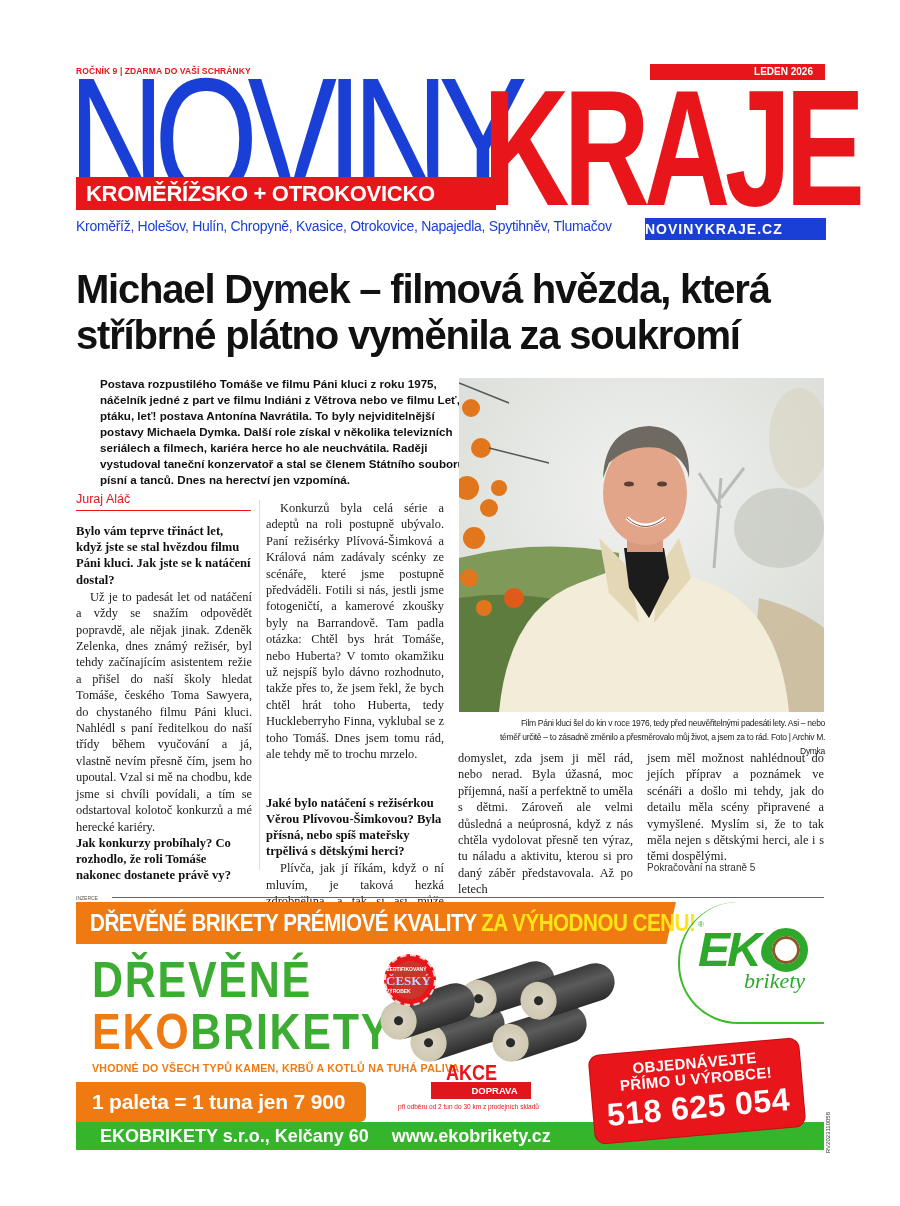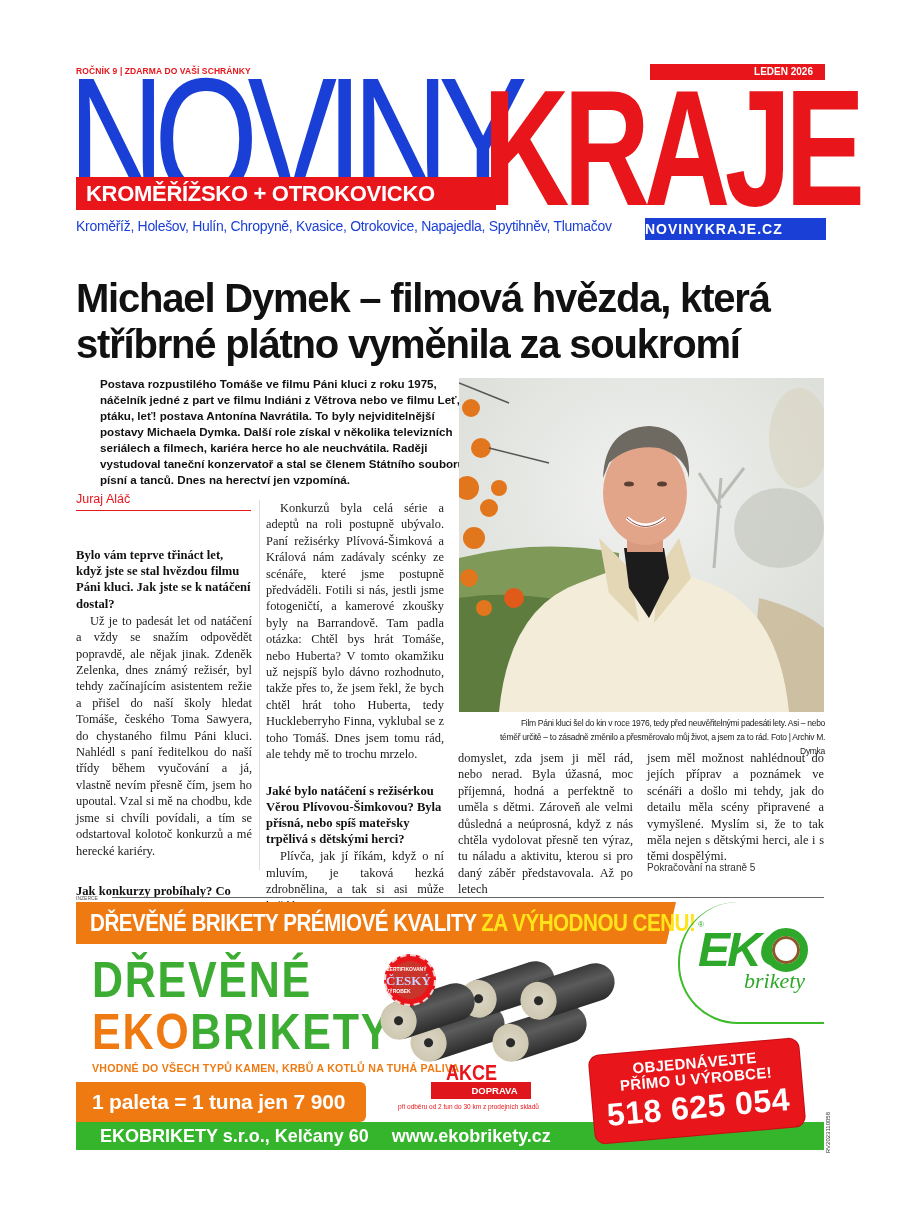--- a/index.html
+++ b/index.html
@@ -12,33 +12,33 @@
   .top-left { left: 76px; top: 66px; font-size: 8.5px; font-weight: bold; color: #e8151b; letter-spacing: 0.1px; }
   .date-bar { left: 650px; top: 64px; width: 175px; height: 16px; background: #e8151b; color: #fff; font-size: 10px; font-weight: bold; text-align: right; padding-right: 12px; line-height: 16px; }
   .logo-noviny { left: 68px; top: 68px; font-family: "Liberation Sans", sans-serif; font-size: 172px; line-height: 140px; color: #1a3fd6; letter-spacing: -14px; transform: scaleX(0.78); transform-origin: left top; font-weight: normal; }
   .logo-kraje { left: 483px; top: 78px; font-family: "Liberation Sans", sans-serif; font-size: 166px; line-height: 140px; color: #e8151b; font-weight: bold; letter-spacing: -8px; transform: scaleX(0.72); transform-origin: left top; }
   .region-bar { left: 76px; top: 177px; width: 420px; height: 33px; background: #e8151b; }
   .region-text { left: 86px; top: 178px; font-size: 22px; font-weight: bold; color: #fff; line-height: 32px; letter-spacing: -0.3px; }
   .towns { left: 76px; top: 218px; font-size: 14px; color: #1a3fd6; letter-spacing: -0.3px; }
   .site-bar { left: 645px; top: 218px; width: 181px; height: 22px; background: #1a3fd6; color: #fff; font-size: 14px; font-weight: bold; letter-spacing: 1px; text-align: left; line-height: 22px; }
 
   
-  .headline { left: 76px; top: 266px; width: 760px; font-size: 40px; line-height: 46px; font-weight: bold; color: #111; letter-spacing: -1.2px; margin-top: 9px; }
+  .headline { left: 76px; top: 266px; width: 760px; font-size: 40px; line-height: 46px; font-weight: bold; color: #111; letter-spacing: -1.2px; }
 
   
   .perex { left: 76px; top: 376px; width: 372px; font-size: 11.6px; line-height: 16px; font-weight: bold; color: #111; margin-left: 24px; }
 
   
   .photo { left: 459px; top: 378px; width: 365px; height: 334px; overflow: hidden; background: linear-gradient(180deg, #eeefee 0%, #e2e4e2 45%, #cfd3c9 70%, #b9bfa8 100%); }
   .caption { left: 500px; top: 716px; width: 325px; font-size: 8.5px; line-height: 14px; color: #222; text-align: right; letter-spacing: -0.3px; }
 
   
   .col { font-family: "Liberation Serif", serif; font-size: 12.4px; line-height: 16.4px; color: #1a1a1a; text-align: justify; hyphens: manual; }
   .col p { text-indent: 14px; }
-  .col .q { font-weight: bold; text-indent: 0; font-size: 12.6px; line-height: 16.2px; color: #111; margin-bottom: 1px; text-align: left; margin-top: 24px; }
+  .col .q { font-weight: bold; text-indent: 0; font-size: 12.6px; line-height: 16.2px; color: #111; margin-bottom: 1px; text-align: left; }
   .byline { left: 76px; top: 492px; width: 175px; font-size: 12.5px; color: #e8151b; padding-bottom: 4px; border-bottom: 1px solid #e8151b; }
   .col1 { left: 76px; top: 523px; width: 176px; }
   .col2 { left: 266px; top: 500px; width: 178px; }
   .col3 { left: 458px; top: 750px; width: 175px; }
   .col4 { left: 647px; top: 750px; width: 177px; }
   .cont { left: 647px; top: 862px; width: 177px; font-size: 10px; color: #333; }
   .col-sep { top: 500px; height: 370px; width: 1px; background: #ddd; }
 
   
   .ad-label { left: 76px; top: 895px; font-size: 5px; color: #555; }
@@ -147,26 +147,26 @@
 <div class="abs col col1">
   <p class="q">Bylo vám teprve třináct let, když jste se stal hvězdou filmu Páni kluci. Jak jste se k natáčení dostal?</p>
   <p>Už je to padesát let od natáčení a vždy se snažím odpovědět popravdě, ale nějak jinak. Zdeněk Zelenka, dnes známý režisér, byl tehdy začínajícím asistentem režie a přišel do naší školy hledat Tomáše, českého Toma Sawyera, do chystaného filmu Páni kluci. Nahlédl s paní ředitelkou do naší třídy během vyučování a já, vlastně nevím přesně čím, jsem ho upoutal. Vzal si mě na chodbu, kde jsme si chvíli povídali, a tím se odstartoval kolotoč konkurzů a mé herecké kariéry.</p>
   <p class="q" style="">Jak konkurzy probíhaly? Co rozhodlo, že roli Tomáše nakonec dostanete právě vy?</p>
 </div>
 
 <div class="abs col-sep" style="left:259px"></div>
 
 <div class="abs col col2">
   <p>Konkurzů byla celá série a adeptů na roli postupně ubývalo. Paní režisérky Plívová-Šimková a Králová nám zadávaly scénky ze scénáře, které jsme postupně předváděli. Fotili si nás, jestli jsme fotogeničtí, a kamerové zkoušky byly na Barrandově. Tam padla otázka: Chtěl bys hrát Tomáše, nebo Huberta? V tomto okamžiku už nejspíš bylo dávno rozhodnuto, takže přes to, že jsem řekl, že bych chtěl hrát toho Huberta, tedy Huckleberryho Finna, vyklubal se z toho Tomáš. Dnes jsem tomu rád, ale tehdy mě to trochu mrzelo.</p>
-  <p class="q" style="margin-top:20px">Jaké bylo natáčení s režisérkou Věrou Plívovou-Šimkovou? Byla přísná, nebo spíš mateřsky trpělivá s dětskými herci?</p>
+  <p class="q" style="margin-top:32px">Jaké bylo natáčení s režisérkou Věrou Plívovou-Šimkovou? Byla přísná, nebo spíš mateřsky trpělivá s dětskými herci?</p>
   <p>Plívča, jak jí říkám, když o ní mluvím, je taková hezká zdrobnělina, a tak si asi může každý</p>
 </div>
 
 <div class="abs col col3">
-  <p style="text-indent:0">domyslet, zda jsem ji měl rád, nebo nerad. Byla úžasná, moc příjemná, hodná a perfektně to uměla s dětmi. Zároveň ale velmi důsledná a neúprosná, když z nás chtěla vydolovat přesně ten výraz, tu náladu a aktivitu, kterou si pro daný záběr představovala. Až po letech</p>
+  <p style="text-indent:0">domyslet, zda jsem ji měl rád, nebo nerad. Byla úžasná, moc příjemná, naší a perfektně to uměla s dětmi. Zároveň ale velmi důsledná a neúprosná, když z nás chtěla vydolovat přesně ten výraz, tu náladu a aktivitu, kterou si pro daný záběr představovala. Až po letech</p>
 </div>
 
 <div class="abs col col4">
   <p style="text-indent:0">jsem měl možnost nahlédnout do jejích příprav a poznámek ve scénáři a došlo mi tehdy, jak do detailu měla scény připravené a vymyšlené. Myslím si, že to tak měla nejen s dětskými herci, ale i s těmi dospělými.</p>
 </div>
 <div class="abs cont">Pokračování na straně 5</div>
 
 <div class="abs ad-label">INZERCE</div>
 <div class="abs ad-line"></div>
 

